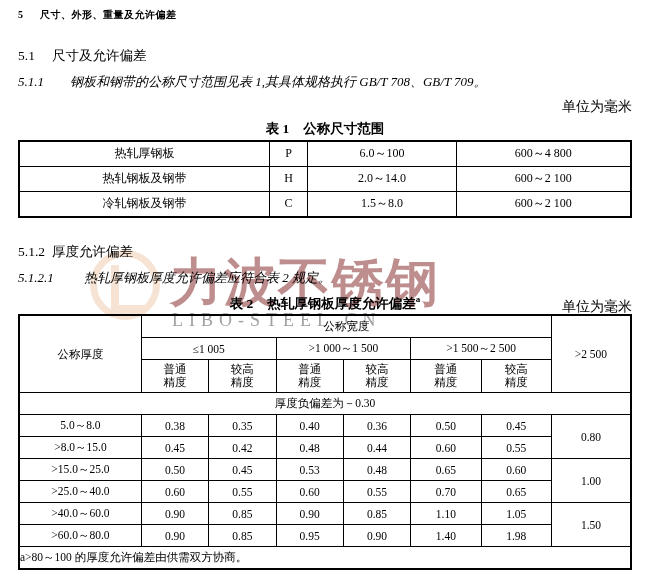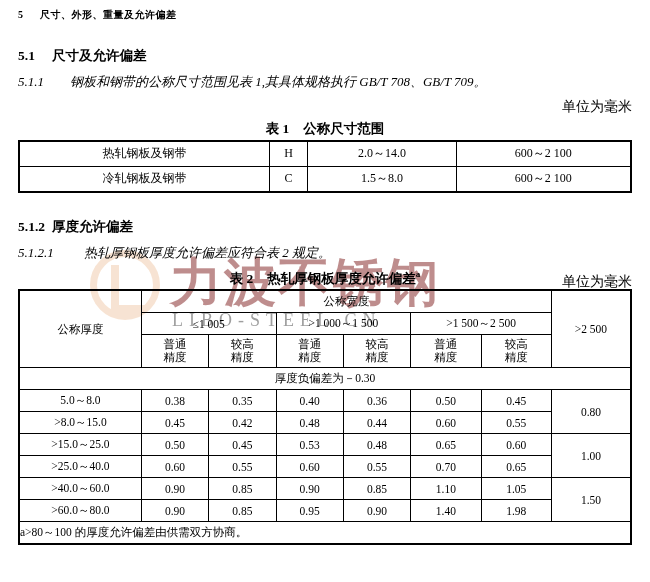--- a/index.html
+++ b/index.html
@@ -77,21 +77,21 @@
 
   .h1 {
     font-size: 10px;
     font-weight: bold;
     margin: 2px 0 10px 0;
     letter-spacing: 0.5px;
   }
   .h1 .num { display: inline-block; width: 22px; }
   .h2 {
     font-size: 13.5px;
-    font-weight: bold;
+    font-weight: normal;
     margin: 25px 0 8px 0;
   }
   .h2 .num { display: inline-block; width: 34px; }
   .para {
     font-size: 13px;
     margin: 6px 0 6px 0;
     line-height: 1.45;
     font-style: italic;
   }
   .para .num { display: inline-block; width: 52px; }
@@ -162,20 +162,26 @@
 
     <div class="unit">单位为毫米</div>
 
     <div class="tbl-title">
       <span>表 1</span><span class="gap-l"></span><span>公称尺寸范围</span>
     </div>
 
     <table class="t1 t-outer">
       <tbody>
         <tr>
+          <td>热轧厚钢板</td>
+          <td>P</td>
+          <td>6.0～100</td>
+          <td>600～4 800</td>
+        </tr>
+        <tr>
           <td>热轧钢板及钢带</td>
           <td>H</td>
           <td>2.0～14.0</td>
           <td>600～2 100</td>
         </tr>
         <tr>
           <td>冷轧钢板及钢带</td>
           <td>C</td>
           <td>1.5～8.0</td>
           <td>600～2 100</td>

